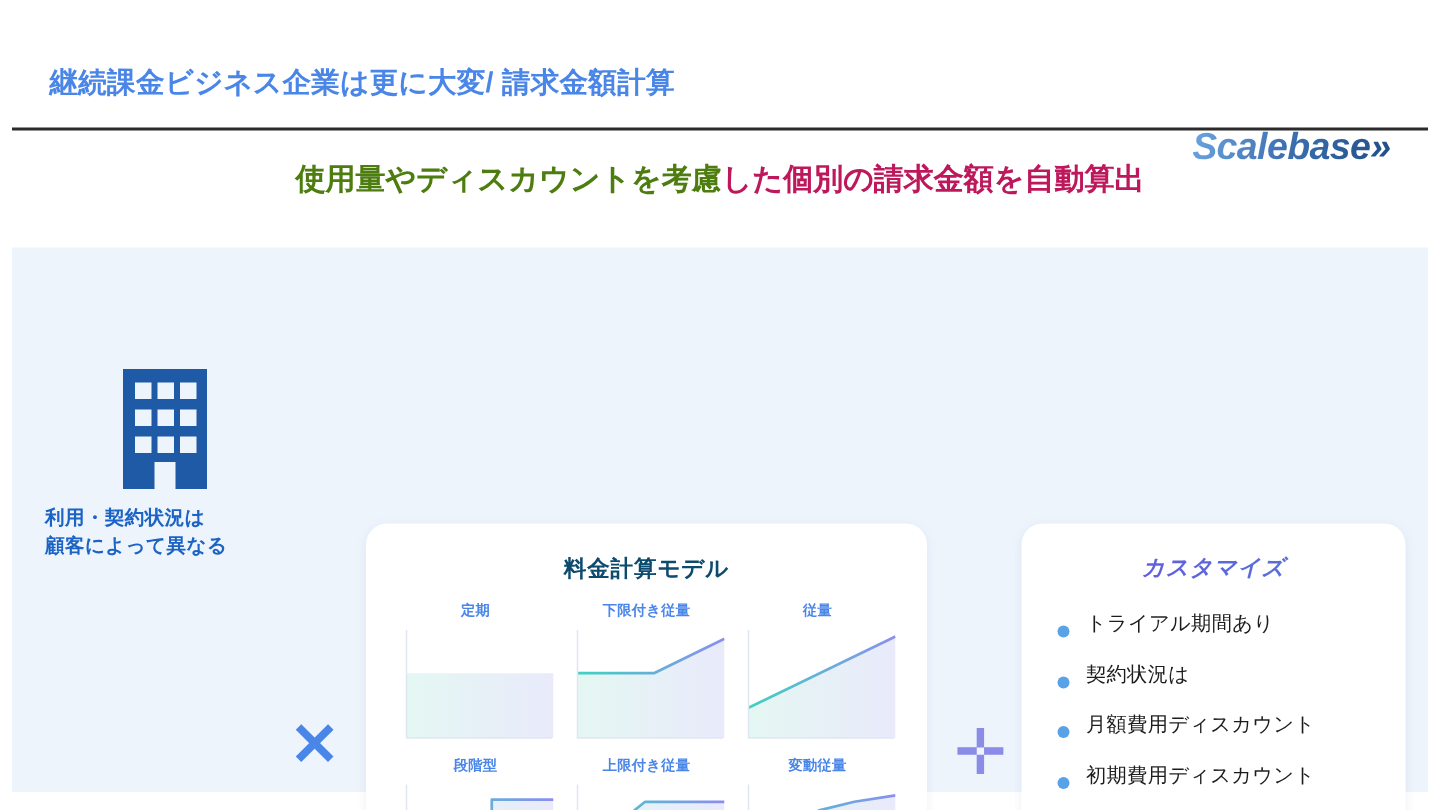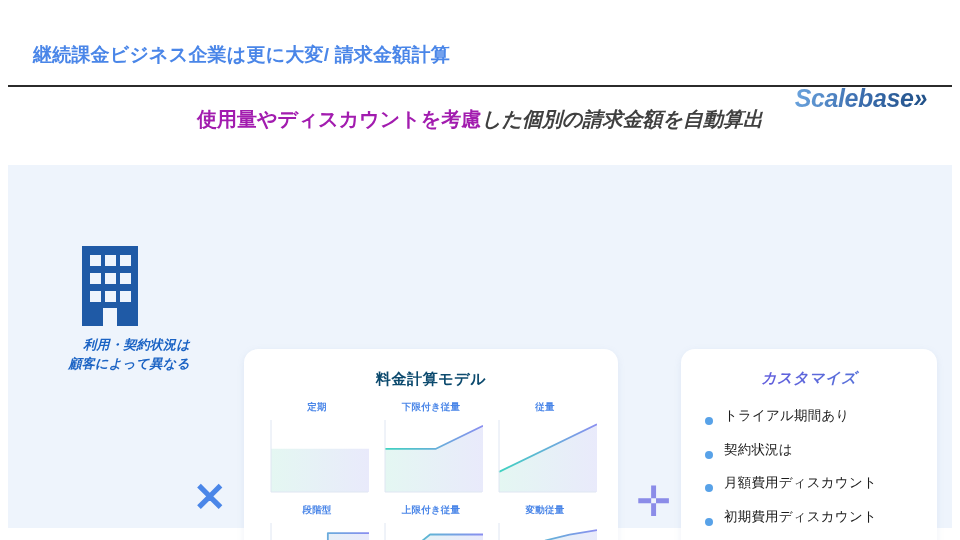--- a/index.html
+++ b/index.html
@@ -30,32 +30,32 @@
     position:absolute; left:8px; top:85px; width:944px; height:2px;
     background:#2b2b2b;
   }
 
   
   #subtitle {
     position:absolute; left:0; top:106px; width:960px;
     text-align:center; font-size:20px; font-weight:bold;
     white-space:nowrap;
   }
-  #subtitle .hl { color:#a21caf; }
-  #subtitle .rest { color:#404040;font-style:italic; }
+  #subtitle .hl { color:#4d7c0f; }
+  #subtitle .rest { color:#be185d; }
 
   
   #panel {
     position:absolute; left:8px; top:165px; width:944px; height:363px;
     background:#eef4fc;
   }
 
   
   #customer-block {
-    position:absolute; left:22px; top:75px; width:160px; text-align:right;font-style:italic;
+    position:absolute; left:22px; top:75px; width:160px; text-align:left;
   }
   #building-icon { display:block; margin:0 auto; }
   #customer-caption {
     margin-top:10px; font-size:13px; font-weight:bold; color:#1b63c4;
     line-height:1.45; letter-spacing:0.3px;
   }
 
   
   #op-multiply {
     position:absolute; left:185px; top:312px;

